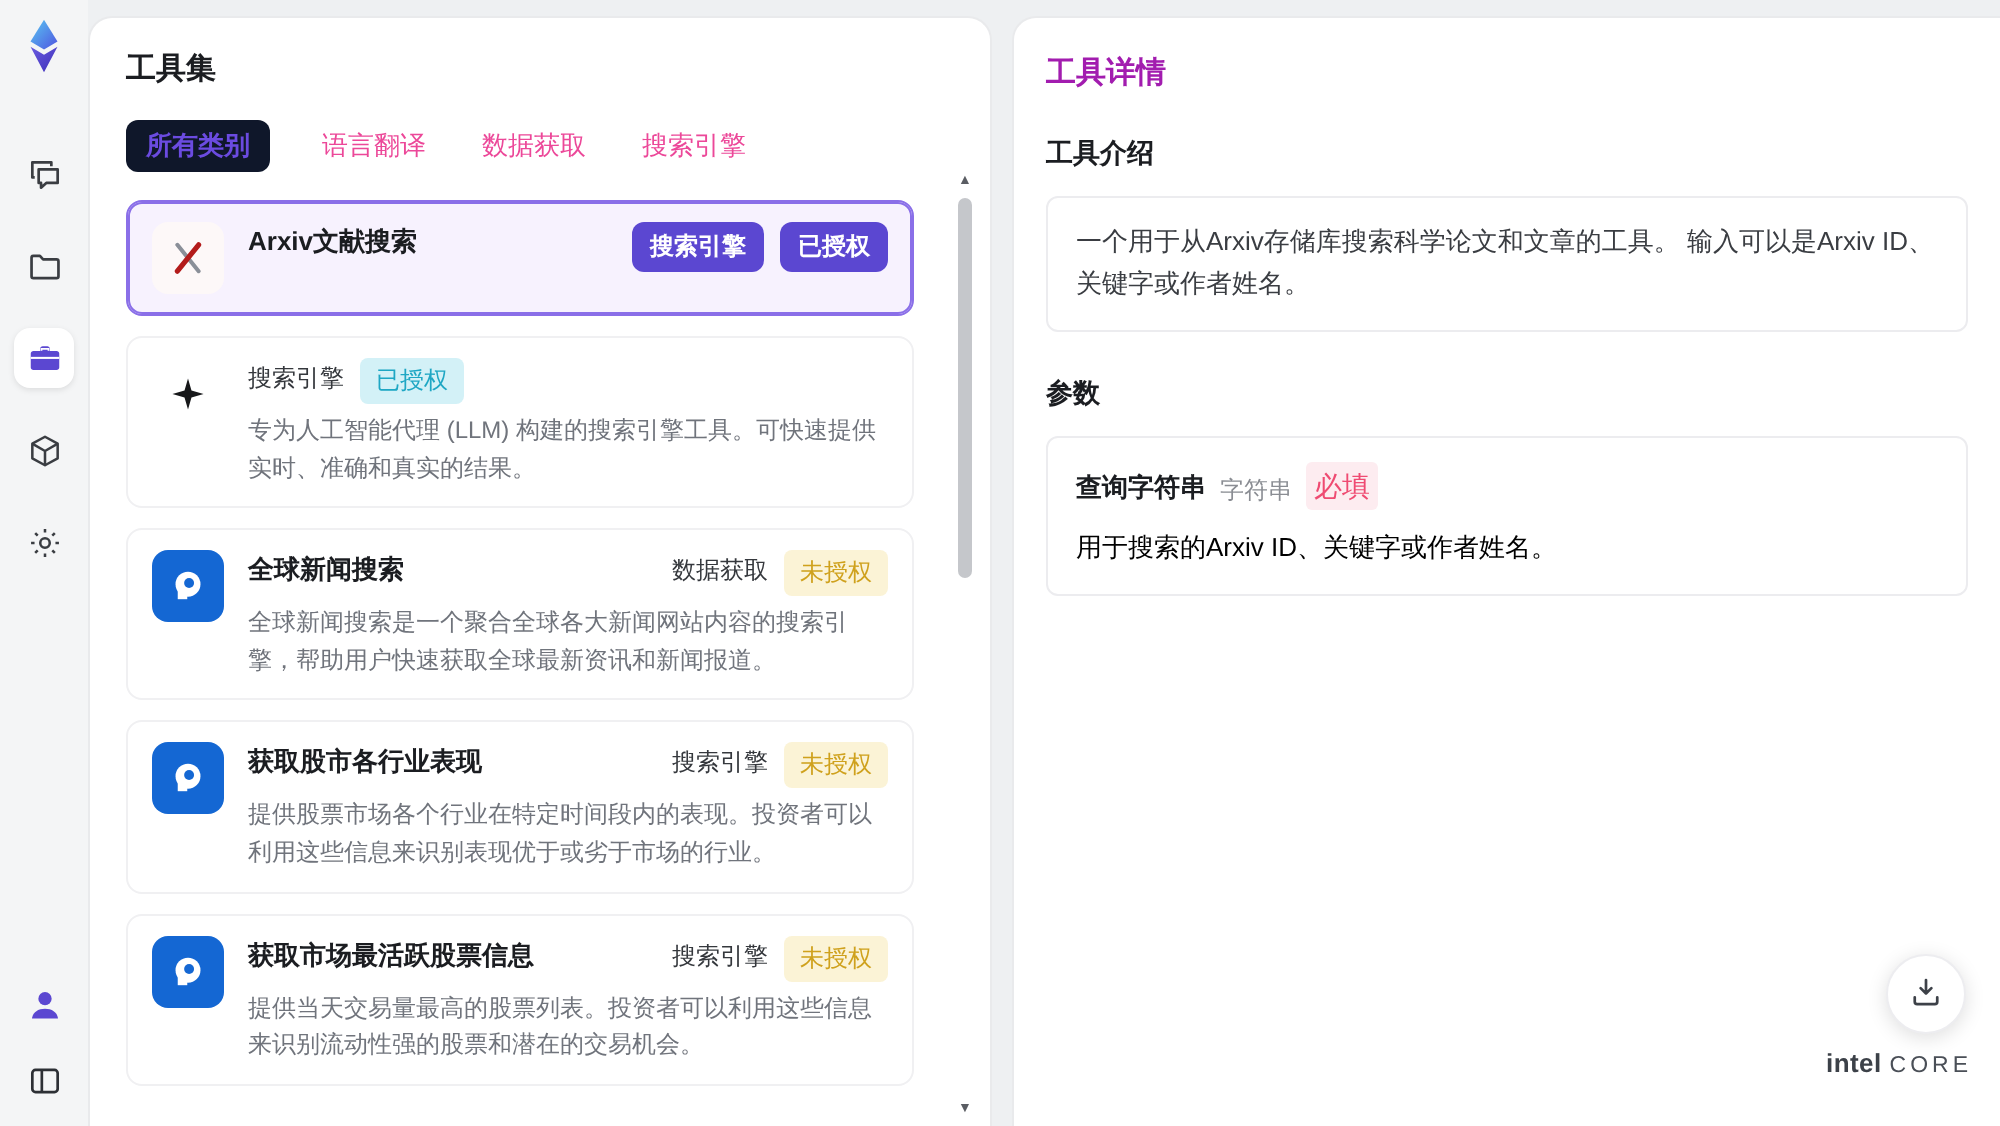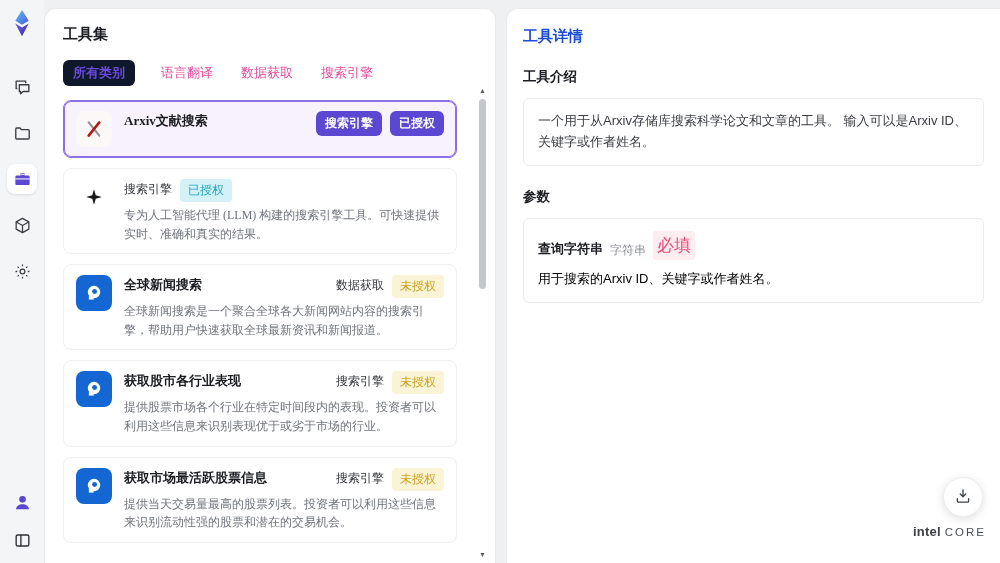--- a/index.html
+++ b/index.html
@@ -26,21 +26,21 @@
   .panel { background:#fff; border:1px solid #e9eaec; border-bottom:none; }
   .list-panel { width:452px; flex:none; border-radius:12px 12px 0 0; padding:16px 14px 0 18px; position:relative; overflow:hidden; }
   .detail-panel { flex:1; border-radius:12px 0 0 0; border-right:none; padding:18px 16px 0 16px; position:relative; }
 
   .page-title { font-size:15px; font-weight:bold; color:#1b1d21; margin-bottom:16px; }
 
   .tabs { display:flex; align-items:center; gap:24px; margin-bottom:14px; }
   .tab { font-size:13px; color:#ec4899; cursor:pointer; padding:4px 2px; border-radius:6px; white-space:nowrap; }
   .tab.active { color:#6b4be0; background:#0f172a; padding:4px 10px; font-weight:bold; }
 
-  .tool-list { height:calc(100% - 78px); overflow:hidden; padding-right:24px;font-family:Liberation Serif, serif; }
+  .tool-list { height:calc(100% - 78px); overflow:hidden; padding-right:24px; }
 
   .tool-card { display:flex; gap:12px; border:1px solid #f0f0f2; border-radius:8px; background:#fff;
                padding:10px 12px; margin-bottom:10px; cursor:pointer; }
   .tool-card.selected { border-color:#8a6fe8; box-shadow:0 0 0 1px #8a6fe8 inset; background:#f7f2fe; }
   .tool-icon { width:36px; height:36px; border-radius:8px; flex:none; display:grid; place-items:center; }
   .tool-icon svg { width:22px; height:22px; display:block; }
   .tool-body { flex:1; min-width:0; }
   .tool-head { display:flex; align-items:flex-start; gap:8px; }
   .tool-name { font-size:13px; font-weight:bold; color:#1b1d21; flex:1; padding-top:1px; }
   .tag { font-size:12px; white-space:nowrap; }
@@ -50,28 +50,28 @@
   .tool-desc { font-size:12px; color:#70747c; line-height:1.55; margin-top:4px; }
 
   
   .scrollbar { position:absolute; top:78px; bottom:4px; right:8px; width:9px; }
   .sb-arrow { position:absolute; left:0; width:9px; text-align:center; font-size:7px; color:#5a5d63; line-height:8px; cursor:pointer; }
   .sb-arrow.up { top:0; }
   .sb-arrow.down { bottom:0; }
   .sb-thumb { position:absolute; left:1px; top:12px; width:7px; height:190px; background:#c5c7cb; border-radius:4px; cursor:pointer; }
 
   
-  .detail-title { font-size:15px; font-weight:bold; color:#1d4ed8; margin-bottom:22px; }
+  .detail-title { font-size:15px; font-weight:bold; color:#a21caf; margin-bottom:22px; }
   .section-h { font-size:13.5px; font-weight:bold; color:#1b1d21; margin-bottom:12px; }
   .info-box { border:1px solid #ececef; border-radius:6px; padding:12px 14px; font-size:13px; color:#3a3d42;
               line-height:1.6; margin-bottom:22px; background:#fff; }
   .param-head { display:flex; align-items:flex-end; gap:7px; }
   .param-name { font-size:13px; font-weight:bold; color:#1b1d21; }
   .param-type { font-size:12px; color:#8a8d93; }
-  .param-required { font-size:17px; color:#ef4b72; background:#fdecf0; border-radius:3px; padding:1px 4px; }
+  .param-required { font-size:14px; color:#ef4b72; background:#fdecf0; border-radius:3px; padding:1px 4px; }
   .param-desc { font-size:13px; color:#000000; margin-top:9px; }
 
   
   .fab { position:absolute; right:17px; bottom:46px; width:40px; height:40px; border-radius:50%;
          background:#fff; border:1px solid #ededf0; box-shadow:0 2px 10px rgba(0,0,0,.13);
          display:grid; place-items:center; cursor:pointer; z-index:4; }
   .fab svg { width:18px; height:18px; }
   .intel { position:absolute; right:14px; bottom:24px; z-index:4; color:#3c4148;
            font-size:13px; letter-spacing:.2px; display:flex; align-items:baseline; gap:4px; }
   .intel .i1 { font-weight:bold; }

